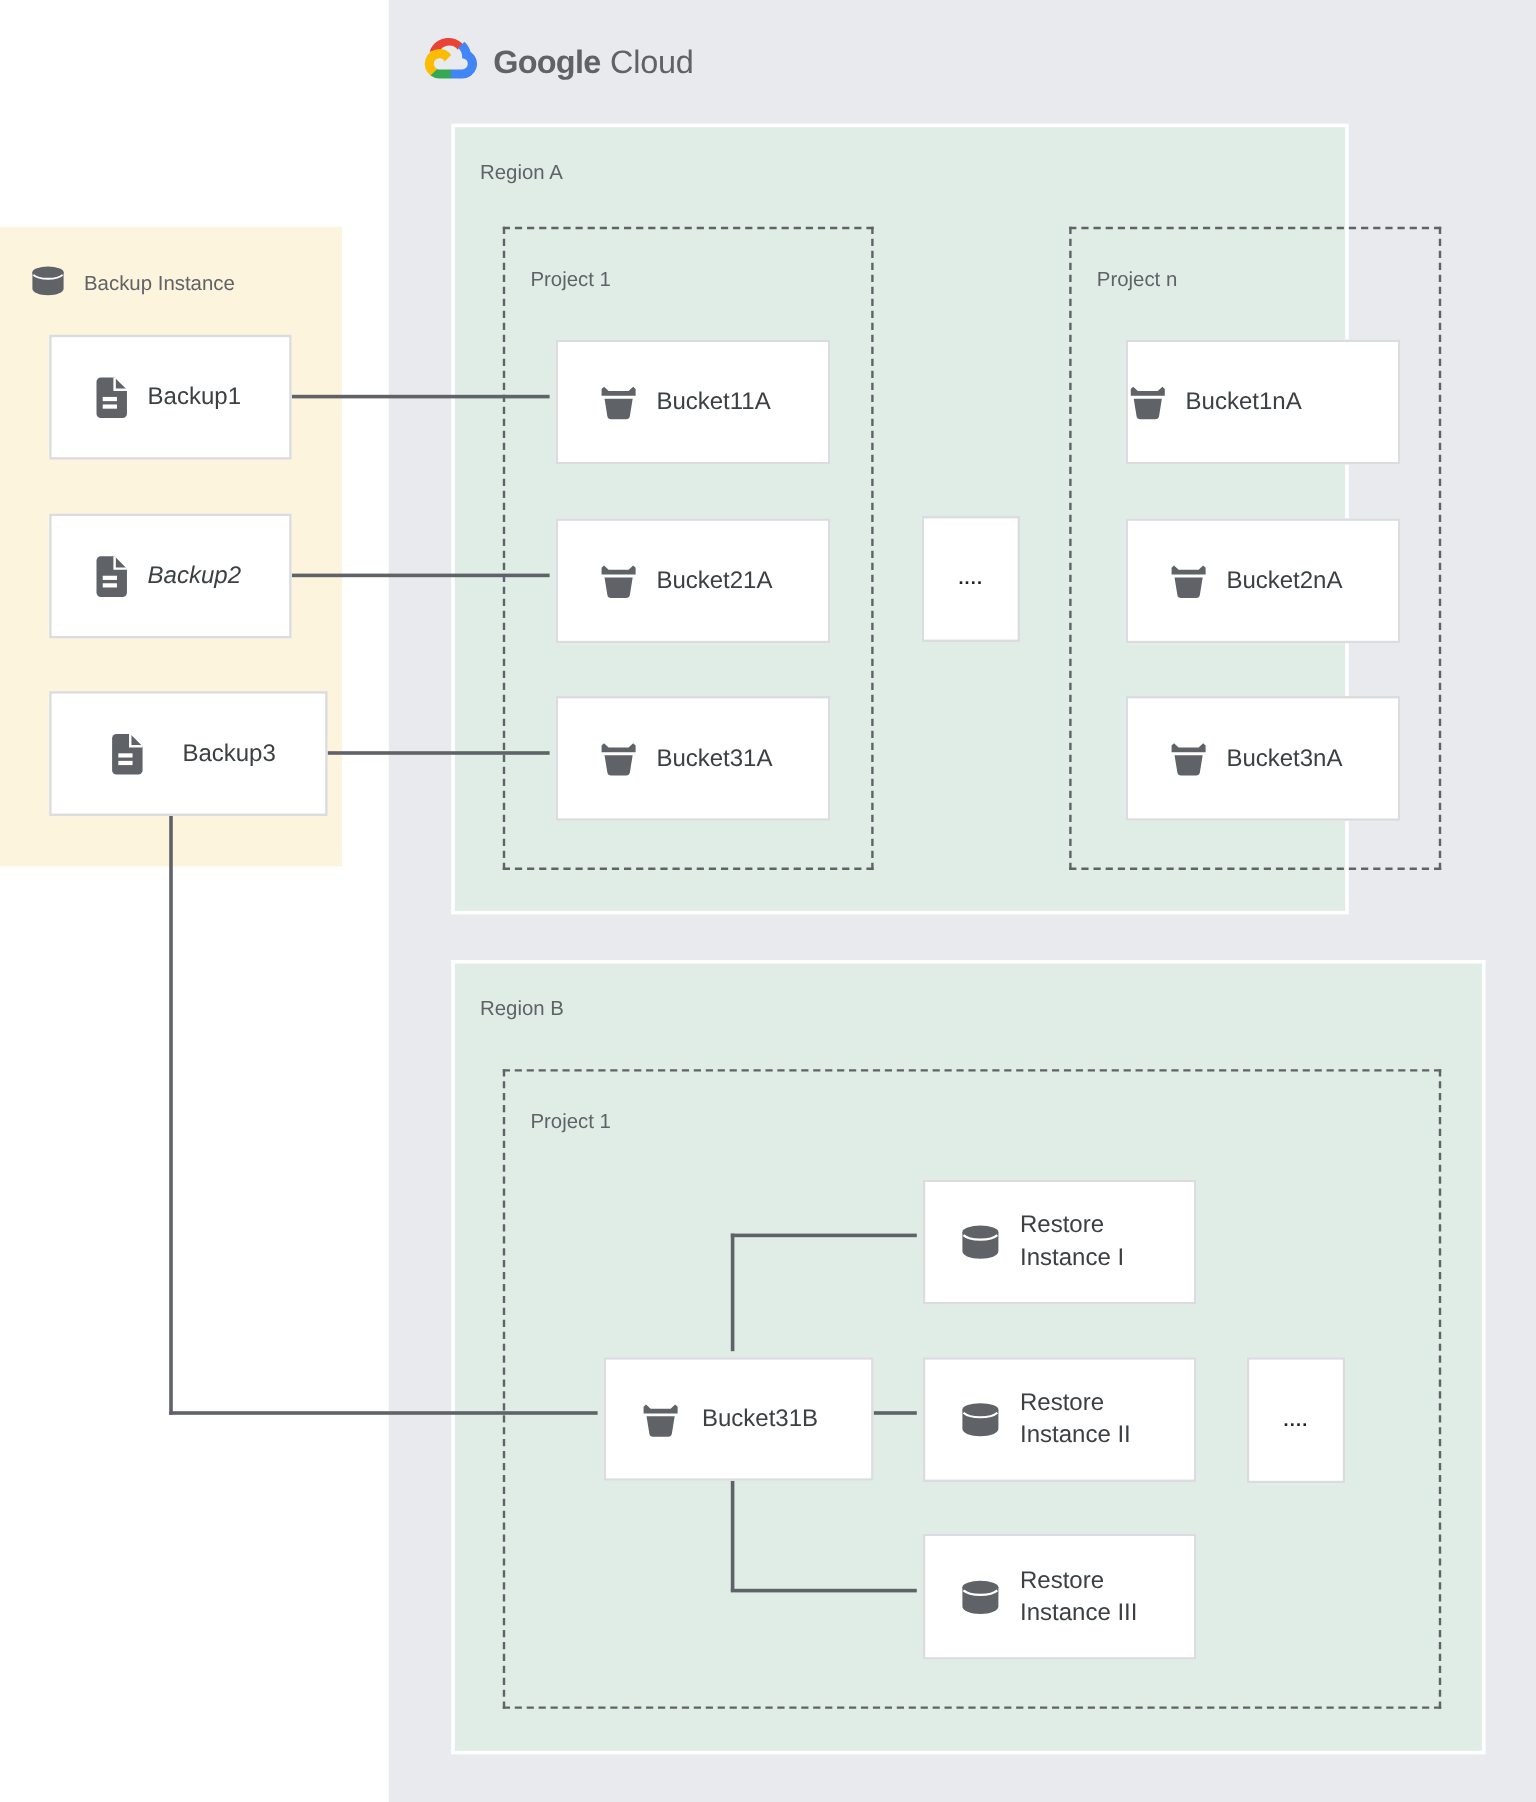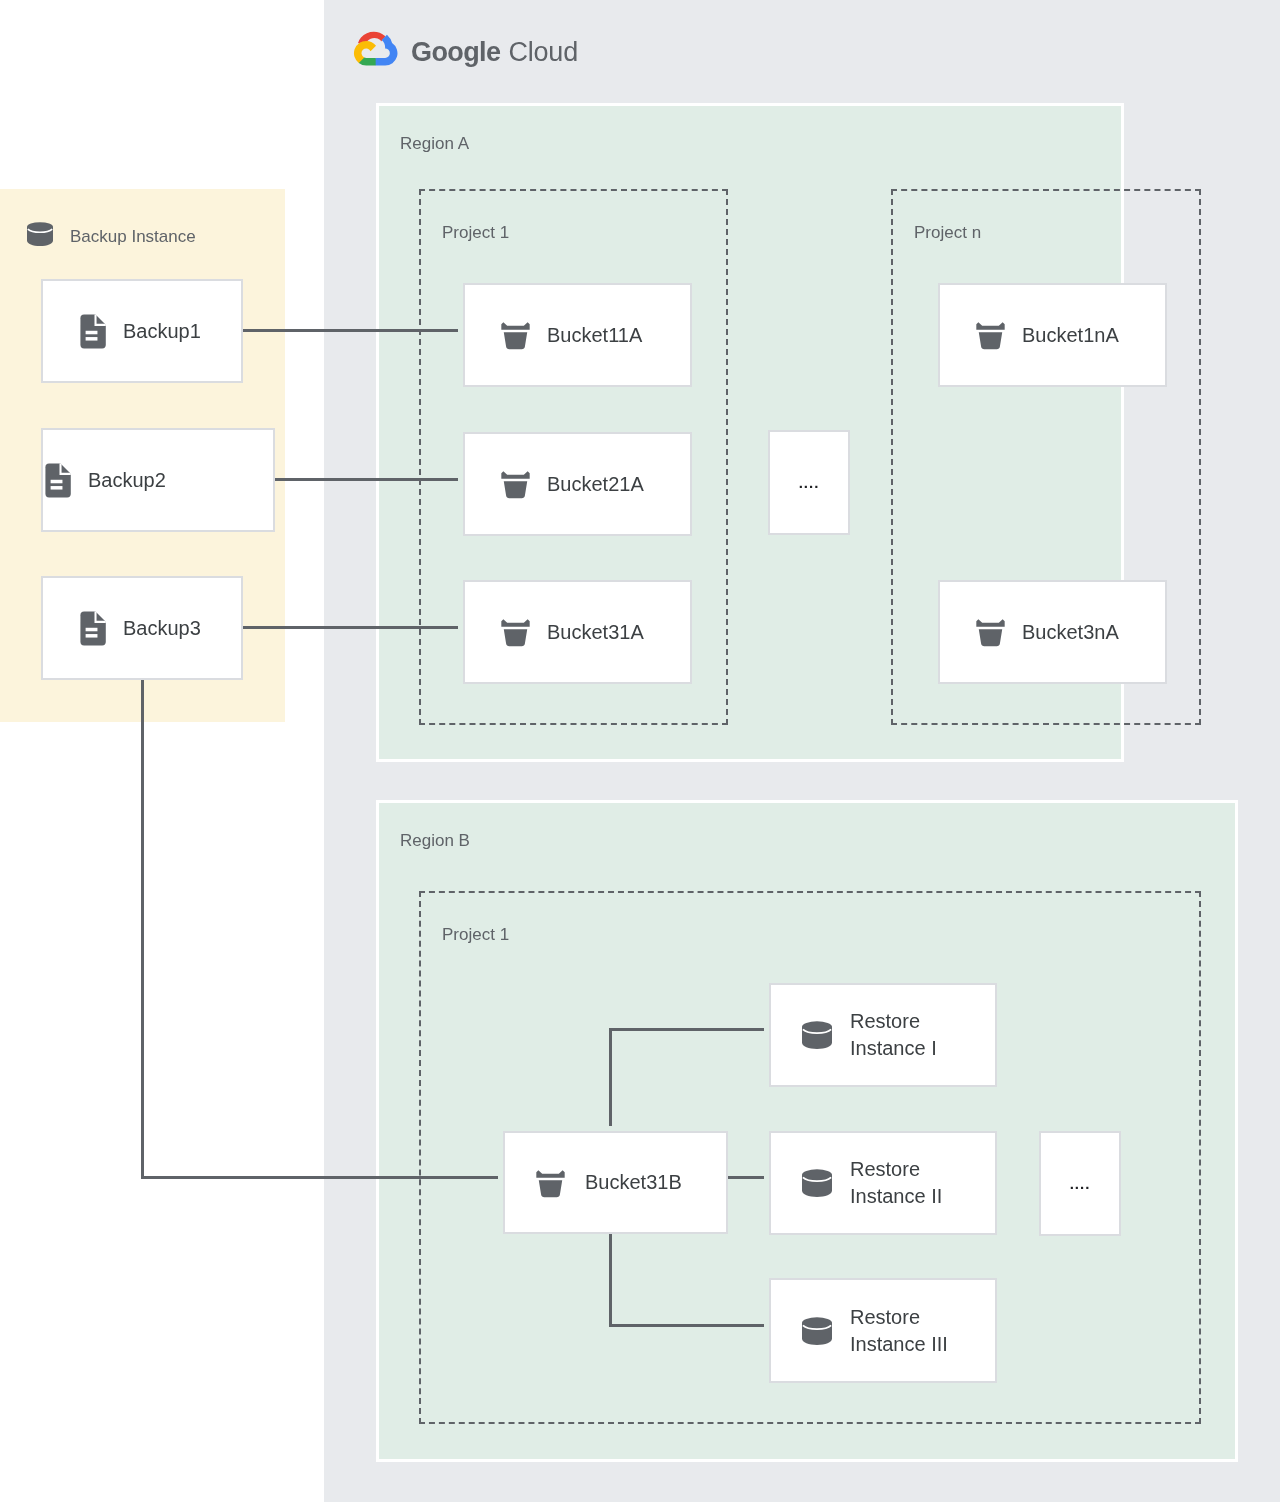--- a/index.html
+++ b/index.html
@@ -93,25 +93,31 @@
             <use href="#i-bucket"></use>
           </svg>
         <span class="card-label">Bucket31A</span>
       </div>
     </div>
 
     <div class="abs dots-box" style="left:389px;top:324px;width:82px;height:105px;">....</div>
 
     <div class="abs project" style="left:512px;top:83px;width:310px;height:536px;">
       <div class="abs project-label" style="left:21px;top:32px;">Project n</div>
-      <div class="abs card" style="left:45px;top:92px;width:229px;height:104px;padding-left:34px;gap:15px;">
+      <div class="abs card" style="left:45px;top:92px;width:229px;height:104px;gap:15px;">
         <svg class="ic" width="33" height="30">
             <use href="#i-bucket"></use>
           </svg>
         <span class="card-label">Bucket1nA</span>
+      </div>
+      <div class="abs card" style="left:45px;top:241px;width:229px;height:104px;padding-left:34px;gap:15px;">
+        <svg class="ic" width="33" height="30">
+            <use href="#i-bucket"></use>
+          </svg>
+        <span class="card-label">Bucket2nA</span>
       </div>
       <div class="abs card" style="left:45px;top:389px;width:229px;height:104px;padding-left:34px;gap:15px;">
         <svg class="ic" width="33" height="30">
             <use href="#i-bucket"></use>
           </svg>
         <span class="card-label">Bucket3nA</span>
       </div>
     </div>
   </div>
 
@@ -157,27 +163,27 @@
           <use href="#i-db"></use>
         </svg>
       <span class="panel-title">Backup Instance</span>
     </div>
     <div class="abs card" style="left:41px;top:90px;width:202px;height:104px;padding-left:35px;gap:16px;">
       <svg class="ic" width="29" height="35">
           <use href="#i-doc"></use>
         </svg>
       <span class="card-label">Backup1</span>
     </div>
-    <div class="abs card" style="left:41px;top:239px;width:234px;height:104px;gap:16px;">
+    <div class="abs card" style="left:41px;top:239px;width:202px;height:104px;padding-left:35px;gap:16px;font-style:italic;">
       <svg class="ic" width="29" height="35">
           <use href="#i-doc"></use>
         </svg>
       <span class="card-label">Backup2</span>
     </div>
-    <div class="abs card" style="left:41px;top:387px;width:202px;height:104px;padding-left:35px;gap:16px;">
+    <div class="abs card" style="left:41px;top:387px;width:232px;height:104px;padding-left:48px;gap:32px;">
       <svg class="ic" width="29" height="35">
           <use href="#i-doc"></use>
         </svg>
       <span class="card-label">Backup3</span>
     </div>
   </div>
 
   <div class="abs connector h" style="left:243px;top:329px;width:215px;"></div>
   <div class="abs connector h" style="left:243px;top:478px;width:215px;"></div>
   <div class="abs connector h" style="left:243px;top:626px;width:215px;"></div>

